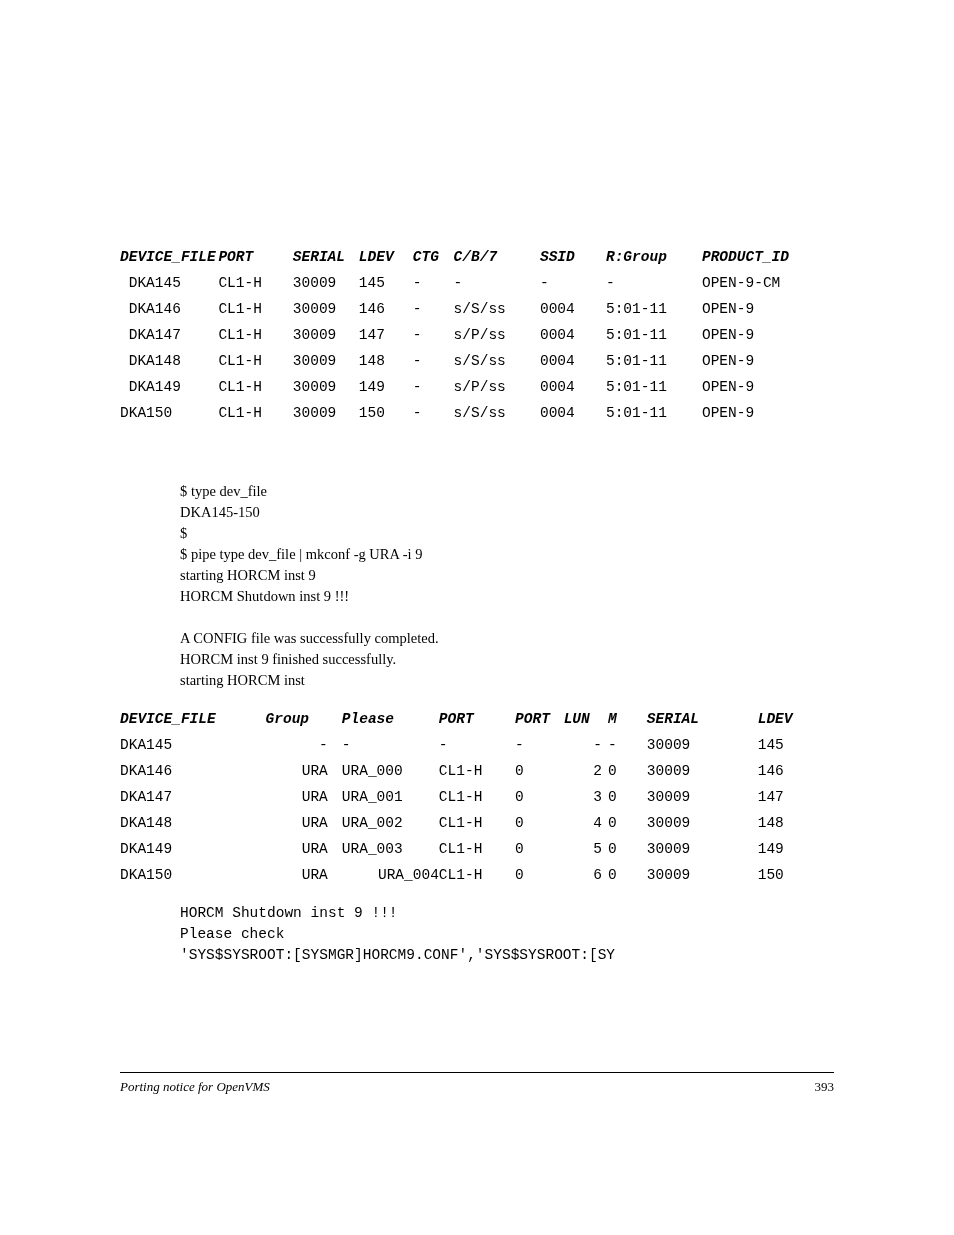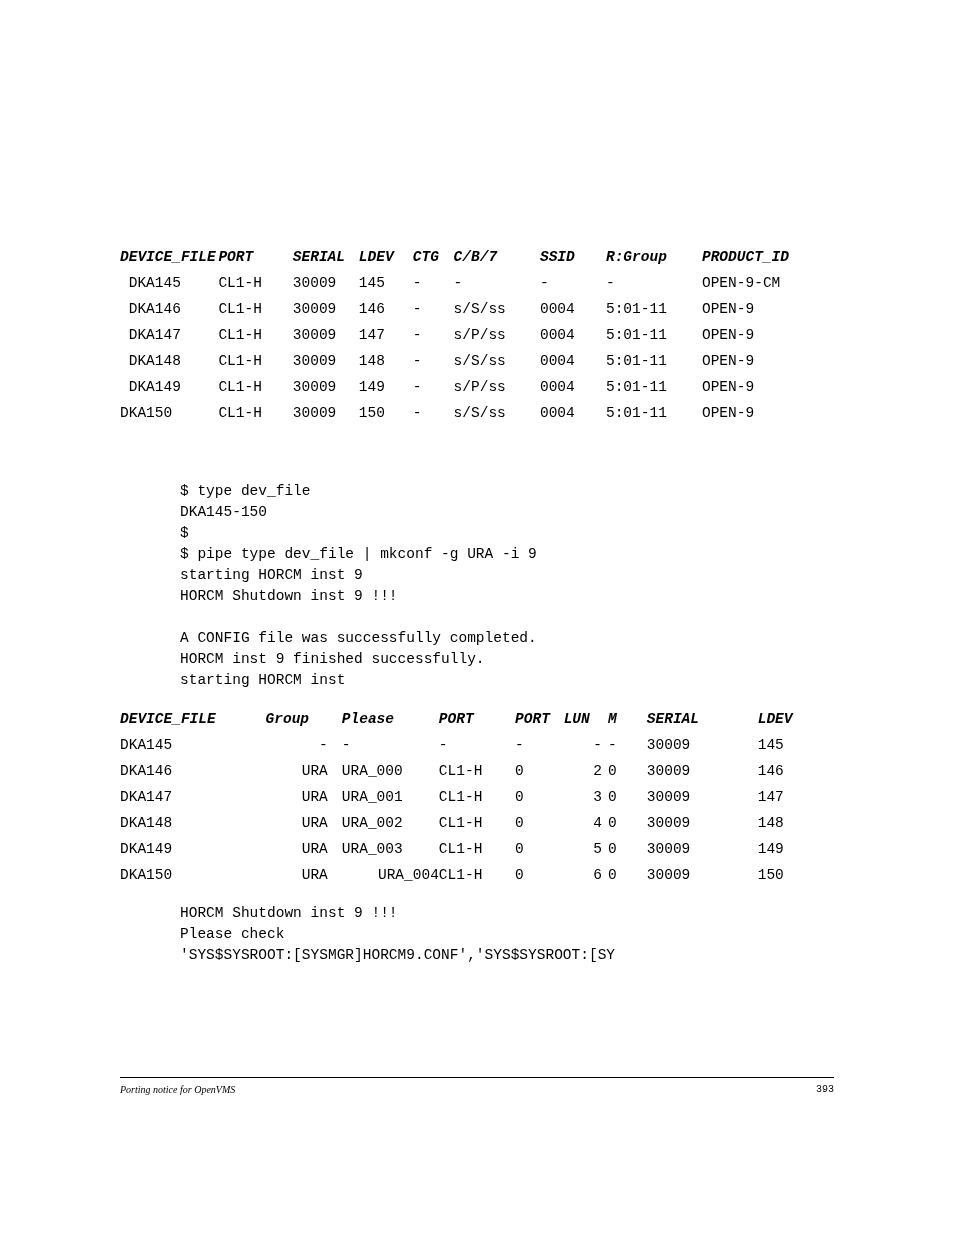--- a/index.html
+++ b/index.html
@@ -27,40 +27,41 @@
     text-align: left;
     vertical-align: top;
     white-space: nowrap;
     overflow: visible;
   }
   .hdr td { font-weight: bold; font-style: italic; }
   .block {
     margin: 55px 0 15px 60px;
     line-height: 1.45;
     white-space: pre;
+    font-family: Liberation Serif, serif;
   }
   .block2 {
     margin: 15px 0 0 60px;
     line-height: 1.45;
     white-space: pre;
   }
   .footer {
     position: absolute;
     left: 120px;
     right: 120px;
     bottom: 140px;
     border-top: 1px solid #000;
     padding-top: 6px;
     font-family: Georgia, 'Times New Roman', serif;
     font-style: italic;
-    font-size: 10px;
+    font-size: 13px;
     display: flex;
     justify-content: space-between;
   }
-  .footer .pn { font-style: normal; font-family: Liberation Mono, monospace; }
+  .footer .pn { font-style: normal; font-family: Liberation Serif, serif; }
 </style>
 </head>
 <body>
 
 <div class="page">
 
   <table>
     <colgroup>
       <col style="width:82px">
       <col style="width:62px">

